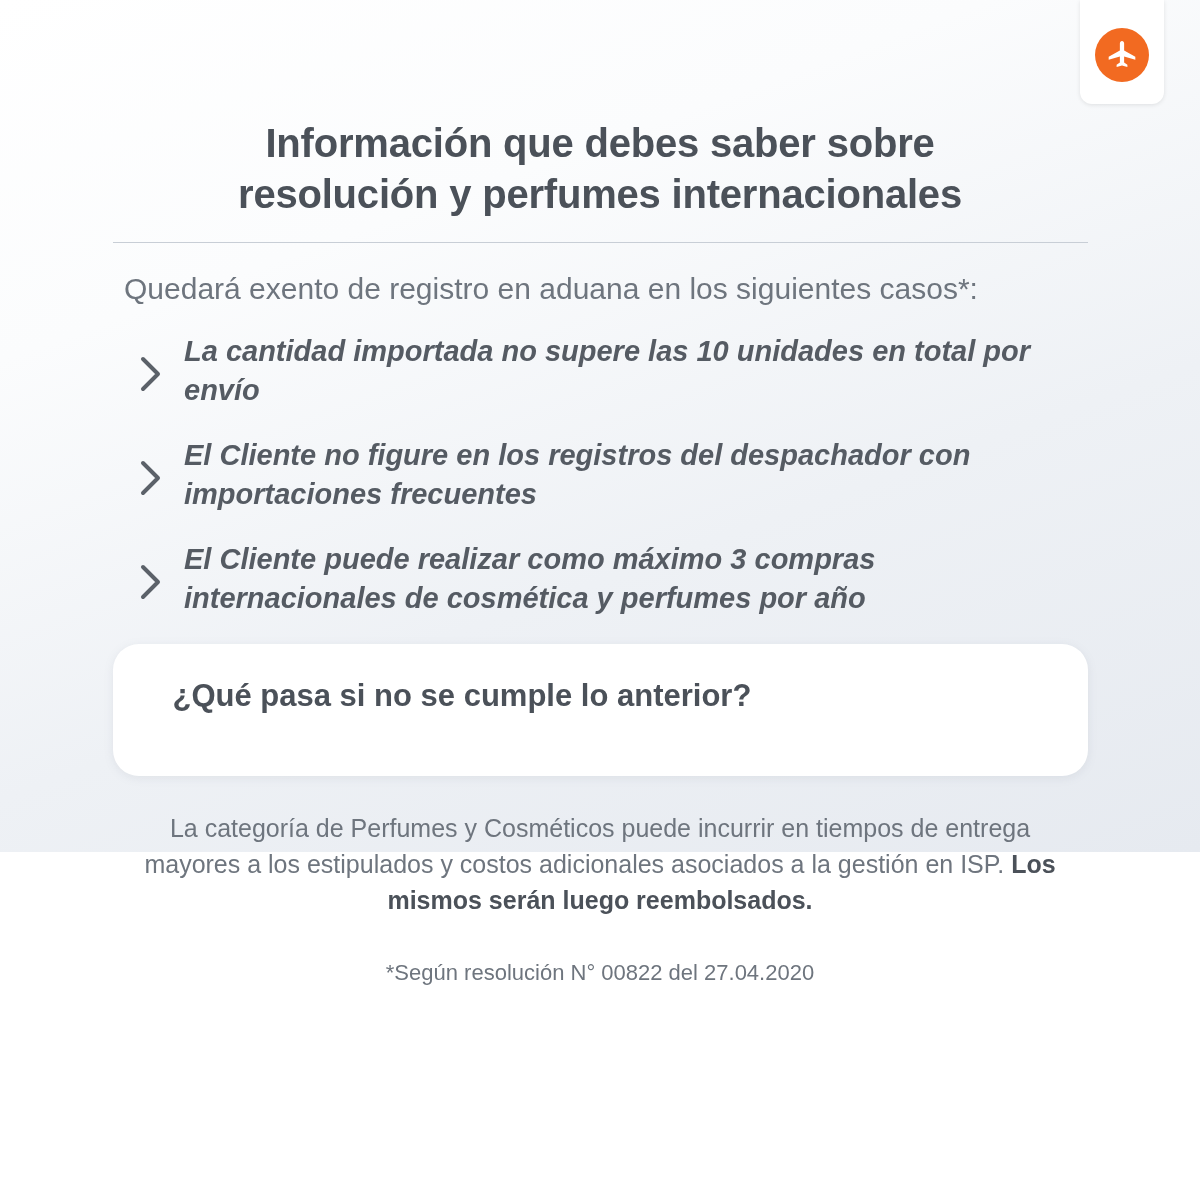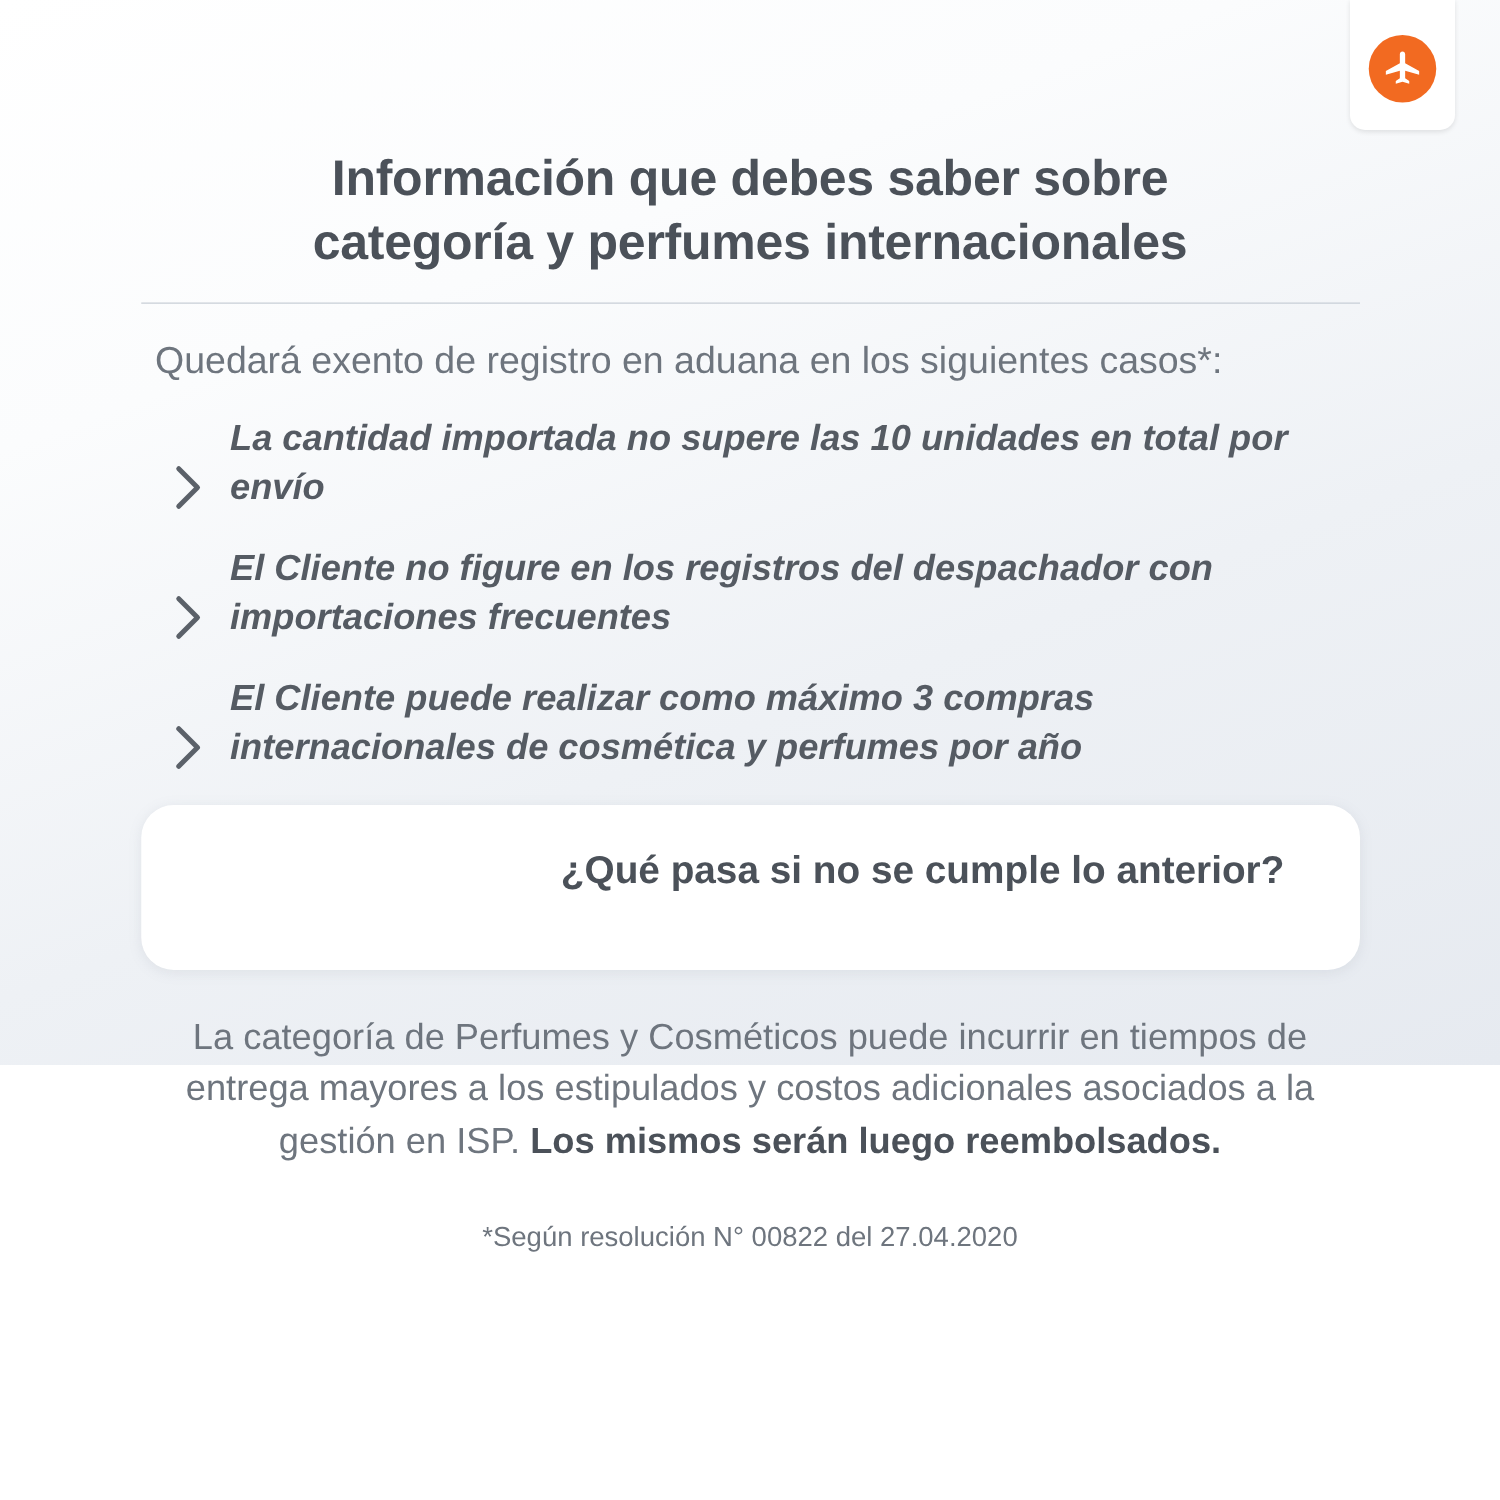--- a/index.html
+++ b/index.html
@@ -83,21 +83,21 @@
     color: #6e757e;
     font-weight: 400;
     max-width: 900px;
   }
 
   .bullets {
     margin: 24px 0 0 26px;
   }
   .bullet {
     display: flex;
-    align-items: flex-end;
+    align-items: center;
     margin-bottom: 26px;
   }
   .chev {
     flex: 0 0 auto;
     width: 46px;
     padding-top: 6px;
     color: #5b6169;
   }
   .chev svg { display: block; }
   .bullet-text {
@@ -110,40 +110,40 @@
   }
 
   .card {
     margin: 24px auto 0 auto;
     width: 975px;
     background: #ffffff;
     border-radius: 26px;
     box-shadow: 0 2px 10px rgba(120,130,145,0.13);
     padding: 34px 60px 40px 60px;
     box-sizing: border-box;
-    text-align: right;
+    text-align: left;
   }
   .card-title {
     font-size: 31px;
     font-weight: bold;
     color: #4b5159;
     margin: 0 0 22px 0;
   }
   .card-body {
     font-size: 25px;
     line-height: 1.42;
     color: #6e757e;
   }
   .card-body b { color: #4b5159; }
 
   .note {
     margin: 34px auto 0 auto;
     width: 960px;
     text-align: center;
-    font-size: 29px;
+    font-size: 25px;
     line-height: 1.44;
     color: #6e757e;
   }
   .note b { color: #4b5159; }
 
   .footnote {
     margin: 42px auto 0 auto;
     text-align: center;
     font-size: 22px;
     color: #6e757e;
@@ -159,21 +159,21 @@
       <svg width="34" height="34" viewBox="0 0 24 24" aria-hidden="true">
         <path fill="#ffffff" d="M12 2.2c-.9 0-1.5.7-1.5 1.6v5.1L2.6 13.3v2.1l7.9-2.3v4.2l-2.3 1.6v1.6l3.8-1.1 3.8 1.1v-1.6l-2.3-1.6v-4.2l7.9 2.3v-2.1L13.5 8.9V3.8c0-.9-.6-1.6-1.5-1.6z"></path>
       </svg>
     </div>
   </div>
 
   <div class="content">
 
     <h1 class="title">
       <span>Información que debes saber sobre</span><br>
-      <span>categoría y perfumes internacionales</span>
+      <span>resolución y perfumes internacionales</span>
     </h1>
 
     <div class="title-rule"></div>
 
     <p class="lead">Quedará exento de registro en aduana en los siguientes casos*:</p>
 
     <div class="bullets">
 
       <div class="bullet">
         <span class="chev">

